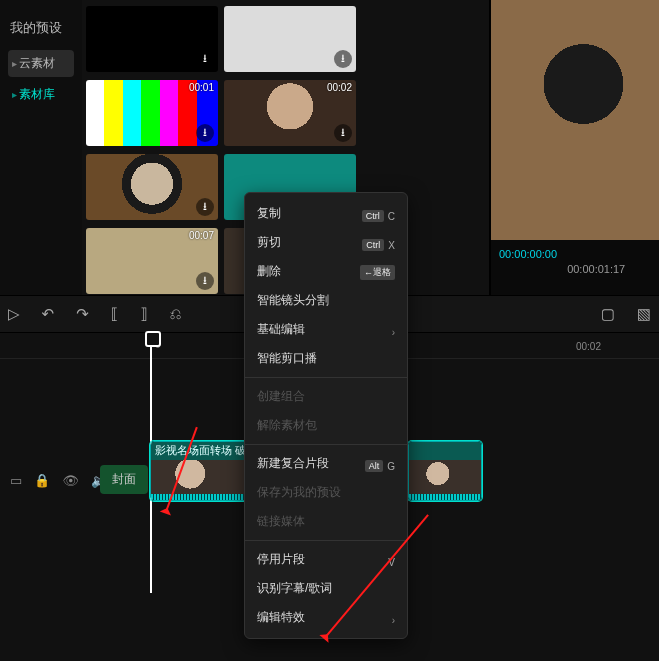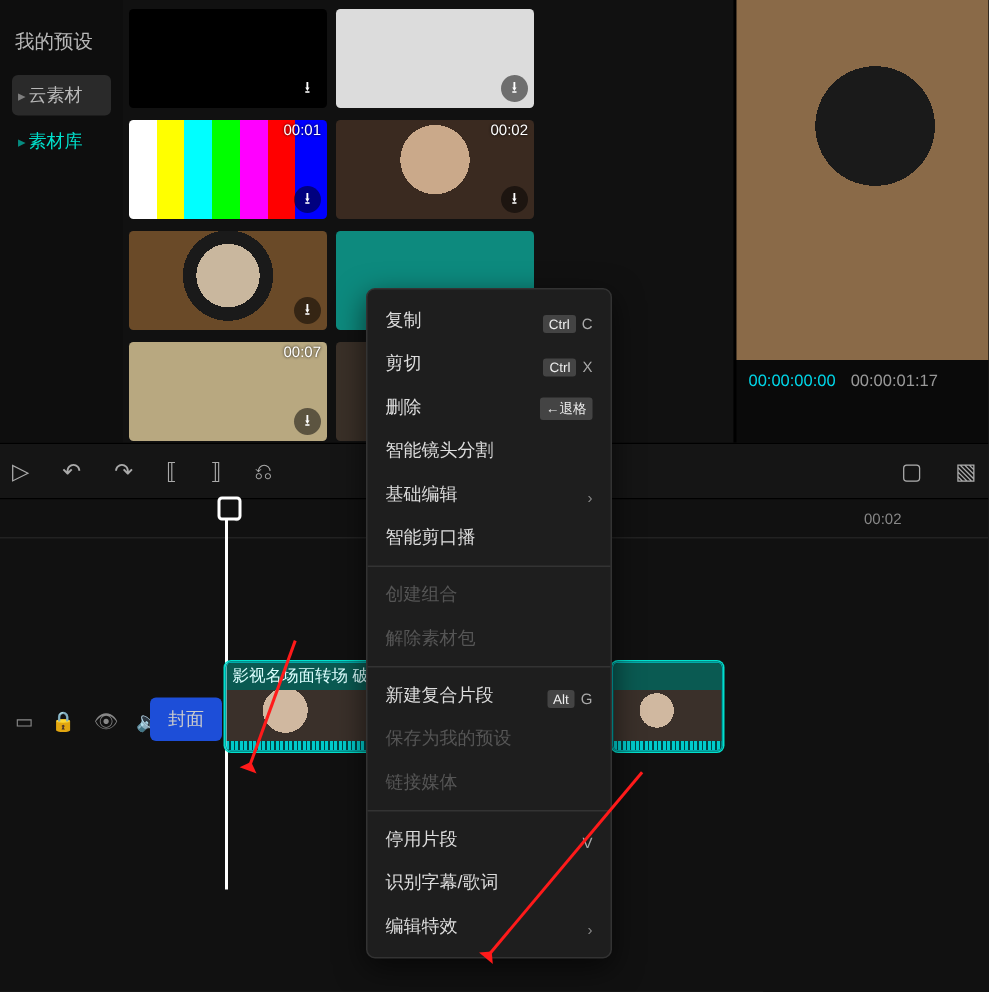--- a/index.html
+++ b/index.html
@@ -20,35 +20,35 @@
   .bars { background: linear-gradient(90deg,#fff 0 14%,#ffff00 0 28%,#00ffff 0 42%,#00ff00 0 56%,#ff00ff 0 70%,#ff0000 0 84%,#0000ff 0 100%); }
   .photo1 { background: radial-gradient(circle at 50% 40%, #caa98a 0 30%, #3a2a20 30% 100%); }
   .photo2 { background: radial-gradient(circle at 50% 45%, #c9b79e 0 28%, #1a1a1a 28% 40%, #6a4a28 40% 100%); }
   .photo3 { background: radial-gradient(circle at 40% 40%, #d8bda2 0 26%, #3a3028 26% 100%); }
   .teal { background: #0d8a7e; }
   .wash { background: #b8a880; }
   .preview { width: 170px; background: #0a0a0a; border-left: 2px solid #000; position: relative; }
   .preview-img { width: 100%; height: 240px; background: radial-gradient(circle at 55% 35%, #1a1a1a 0 22%, #8a6a48 22% 100%); }
   .preview-bar { display: flex; gap: 10px; padding: 8px 8px; font-size: 11px; }
   .tc-cyan { color: #00d4e6; }
-  .tc-grey { color: #999; }
+  .tc-grey { color: #999; margin-top: 15px; }
 
   .toolbar-row { height: 38px; background: #151515; border-top: 1px solid #000; border-bottom: 1px solid #000; display: flex; align-items: center; padding: 0 8px; gap: 22px; color: #aaa; font-size: 15px; }
   .toolbar-row .spacer { flex: 1; }
   .toolbar-row span[data-name$="-icon"] { cursor: pointer; }
 
   .timeline { position: relative; height: 328px; background: #111; }
   .ruler { height: 26px; border-bottom: 1px solid #222; position: relative; font-size: 10px; color: #777; }
   .ruler .tick { position: absolute; top: 6px; }
   .ruler .tick::before { content: "|"; margin-right: 3px; font-size: 8px; color: #444; }
   .playhead { position: absolute; left: 150px; top: 0; width: 2px; height: 260px; background: #fff; }
   .playhead::before { content: ""; position: absolute; left: -5px; top: -2px; width: 12px; height: 12px; border: 2px solid #fff; border-radius: 3px; background: #111; }
 
   .track-controls { position: absolute; left: 0; top: 134px; display: flex; align-items: center; gap: 12px; padding: 6px 10px; color: #888; font-size: 13px; }
-  .cover-btn { position: absolute; left: 100px; top: 132px; background: #1d4ed8; border-radius: 4px; padding: 6px 12px; font-size: 12px; color: #ccc; }
+  .cover-btn { position: absolute; left: 100px; top: 132px; background: #14532d; border-radius: 4px; padding: 6px 12px; font-size: 12px; color: #ccc; }
 
   .clip { position: absolute; top: 108px; height: 60px; border: 1px solid #0aa; border-radius: 4px; overflow: hidden; box-shadow: 0 0 0 1px #00e0cc; }
   .clip.left { left: 150px; width: 100px; }
   .clip.right { left: 408px; width: 74px; }
   .clip .label { position: absolute; top: 0; left: 0; right: 0; height: 18px; background: #0a5a52; color: #dff; font-size: 11px; padding: 1px 4px; white-space: nowrap; overflow: hidden; }
   .clip .body { position: absolute; top: 18px; bottom: 6px; left: 0; right: 0; background: radial-gradient(circle at 40% 40%, #d0b8a0 0 24%, #3a302a 24% 100%); }
   .clip .wave { position: absolute; bottom: 0; left: 0; right: 0; height: 6px; background: repeating-linear-gradient(90deg,#0cc 0 2px,#044 2px 3px); }
 
   .time-label { position: absolute; right: 58px; top: 8px; font-size: 10px; color: #888; }
 

